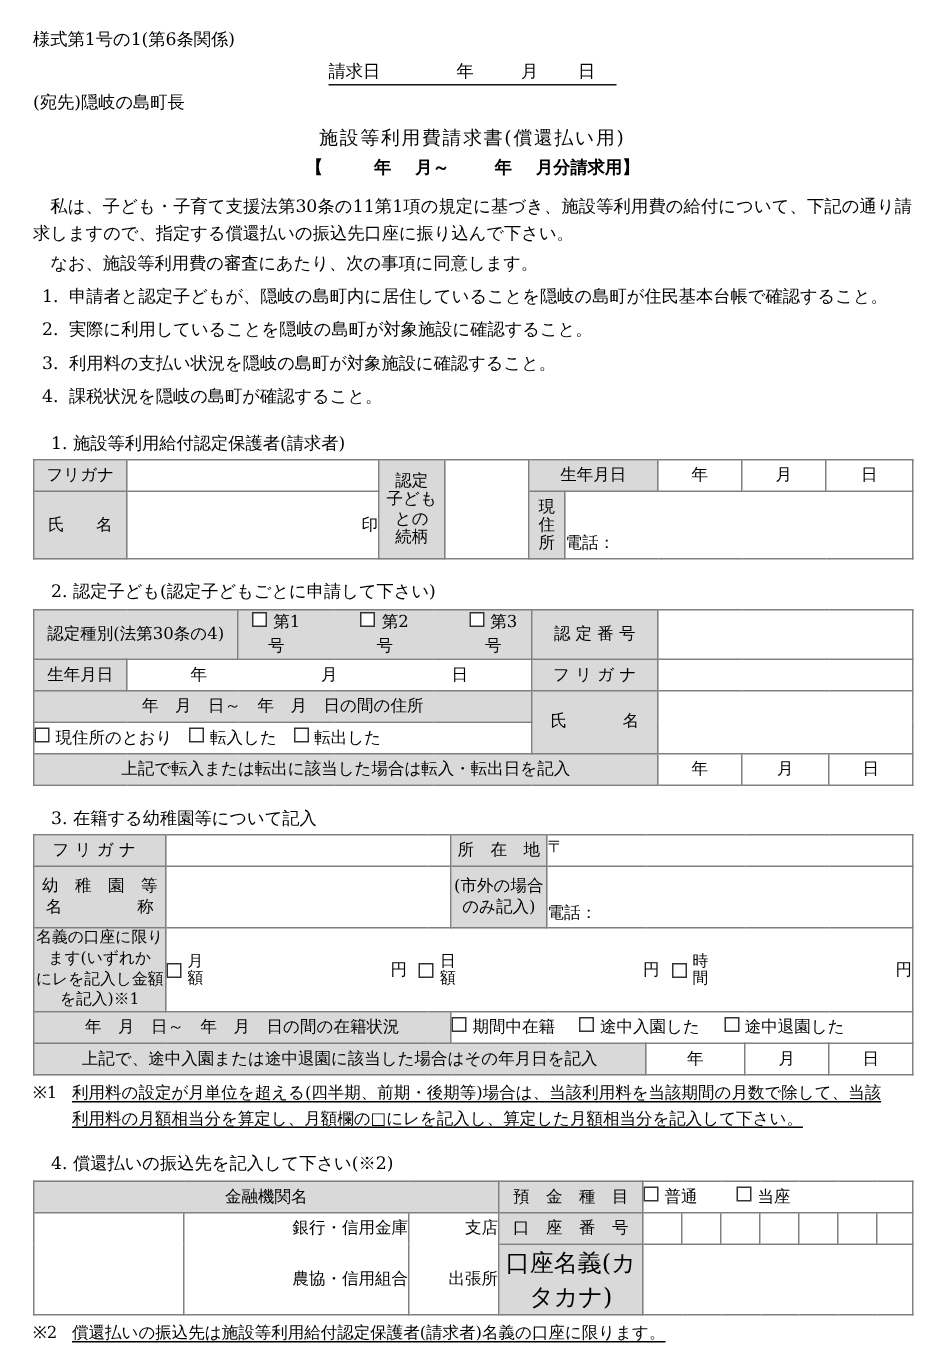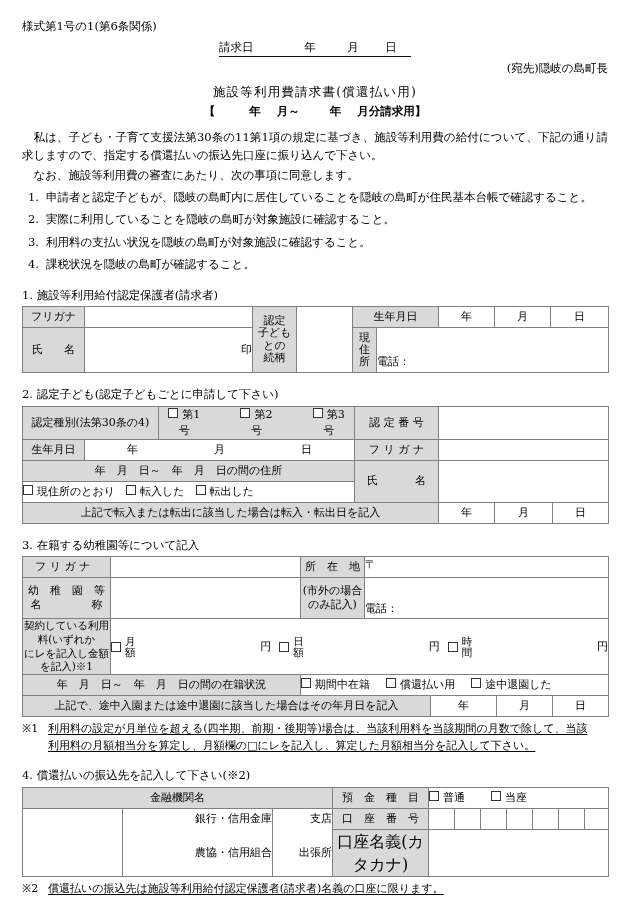--- a/index.html
+++ b/index.html
@@ -43,21 +43,20 @@
     justify-content: flex-start;
   }
   .claim-date .lbl { width: 68px; }
   .claim-date .yy { width: 46px; text-align: center; }
   .claim-date .mm { width: 40px; text-align: center; }
   .claim-date .dd { width: 36px; text-align: center; }
 
   .addressee {
     font-size: 11.5px;
     margin: 3px 0 6px 0;
-    text-align: right;
   }
   .title-main {
     text-align: center;
     font-size: 12.5px;
     letter-spacing: 1.2px;
     margin: 2px 0 2px 0;
   }
   .title-sub {
     text-align: center;
     font-size: 11.5px;
@@ -95,21 +94,21 @@
   }
   ol.consent li .num {
     position: absolute;
     left: 6px;
     top: 0;
   }
 
   
   .sec-head {
     font-size: 11.5px;
-    margin: 13px 0 3px 0;
+    margin: 13px 0 3px 12px;
   }
 
   
   table.grid {
     border-collapse: collapse;
     width: 586px;
     table-layout: fixed;
     font-size: 11px;
   }
   table.grid td {
@@ -376,21 +375,21 @@
           <span>のみ記入)</span>
         </div>
       </td>
       <td colspan="4" class="pad6" style="vertical-align:bottom">
         <div style="padding-bottom:2px">電話：</div>
       </td>
     </tr>
     <tr>
       <td class="hd" style="height:34px">
         <div class="vstack" style="line-height:1.3;font-size:10.5px">
-          <span>契約している利用料(いずれか</span>
+          <span>名義の口座に限ります(いずれか</span>
           <span>にレを記入し金額を記入)※1</span>
         </div>
       </td>
       <td colspan="7" class="pad6">
         <div style="display:flex;align-items:center">
           <div style="display:flex;align-items:center;flex:1 1 0">
             <span class="ck"></span>
             <span class="vstack" style="line-height:1.05;font-size:10.5px">
               <span>月</span>
               <span>額</span>
@@ -417,21 +416,21 @@
             <span>円</span>
           </div>
         </div>
       </td>
     </tr>
     <tr>
       <td class="hd ctr" colspan="3">年　月　日～　年　月　日の間の在籍状況</td>
       <td colspan="5" class="pad6">
         <div style="display:flex;align-items:center;gap:16px">
           <span><span class="ck"></span><span>期間中在籍</span></span>
-          <span><span class="ck"></span><span>償還払い用</span></span>
+          <span><span class="ck"></span><span>途中入園した</span></span>
           <span><span class="ck"></span><span>途中退園した</span></span>
         </div>
       </td>
     </tr>
     <tr>
       <td class="hd ctr" colspan="5">上記で、途中入園または途中退園に該当した場合はその年月日を記入</td>
       <td class="ctr">年</td>
       <td class="ctr">月</td>
       <td class="ctr">日</td>
     </tr>

